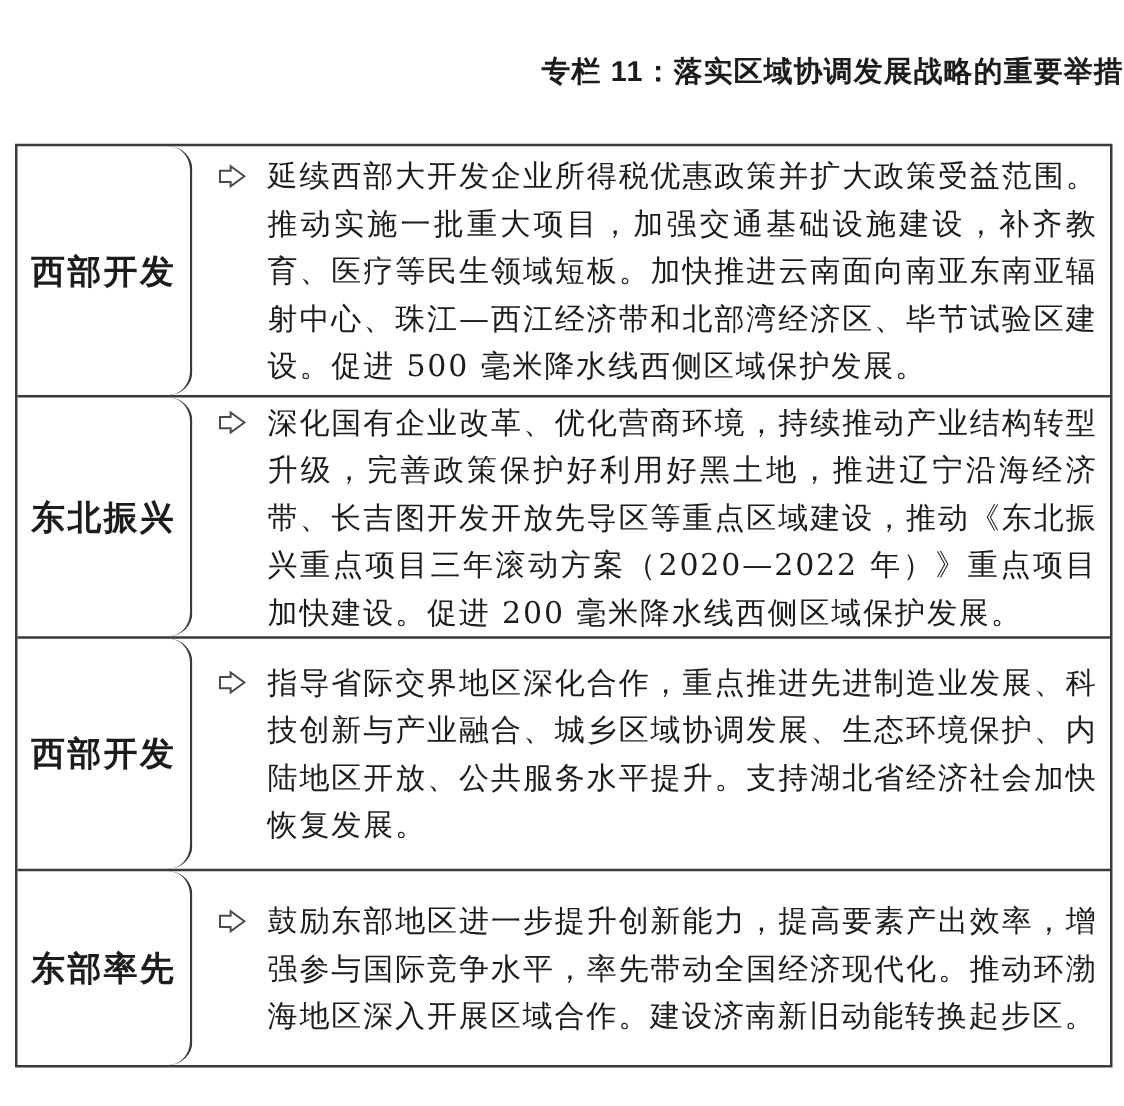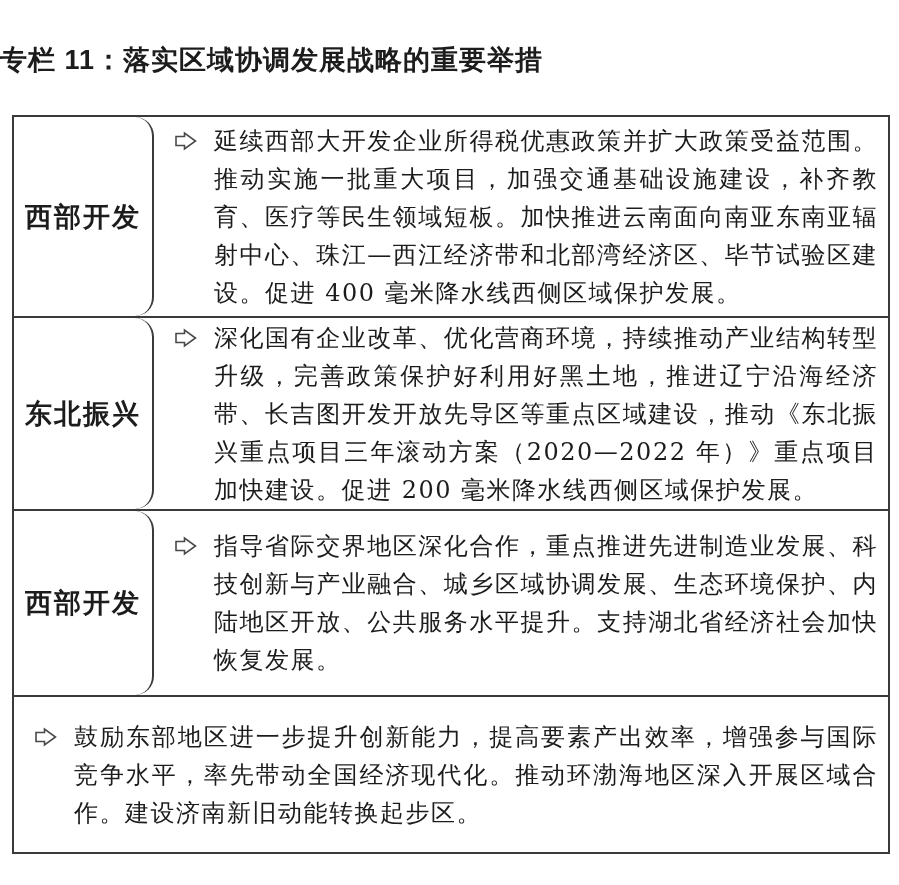--- a/index.html
+++ b/index.html
@@ -13,22 +13,22 @@
     width:899px;height:885px;
     background:var(--c-bg);
     font-family:"Liberation Sans",sans-serif;
     color:var(--c-text);
     overflow:hidden;
   }
   .page{width:899px;height:885px;position:relative;}
   .title{
     margin:0;
     padding-top:42px;
-    text-align:left;
-    font-size:27px;
+    text-align:right;
+    font-size:23px;
     font-weight:bold;
     letter-spacing:1px;
     font-family:"Liberation Sans","DejaVu Sans",sans-serif;
     color:var(--c-text);
   }
   .table{
     position:absolute;
     left:12px;top:115px;
     width:878px;
     border:2px solid var(--c-border);
@@ -100,21 +100,21 @@
     <div class="label-cell">
       <span class="label-text">西部开发</span>
     </div>
     <div class="content-cell">
       <div class="content-inner">
         <span class="bullet">
           <svg width="24" height="20" viewBox="0 0 24 20" xmlns="http://www.w3.org/2000/svg">
             <polygon points="2,5.5 10.5,5.5 10.5,2 21.5,10 10.5,18 10.5,14.5 2,14.5" fill="#ffffff" stroke="#4a4a4a" stroke-width="1.6" stroke-linejoin="miter"></polygon>
           </svg>
         </span>
-        <p class="body-text">延续西部大开发企业所得税优惠政策并扩大政策受益范围。推动实施一批重大项目，加强交通基础设施建设，补齐教育、医疗等民生领域短板。加快推进云南面向南亚东南亚辐射中心、珠江—西江经济带和北部湾经济区、毕节试验区建设。促进 400 毫米降水线西侧区域保护发展。</p>
+        <p class="body-text">延续西部大开发企业所得税优惠政策并扩大政策受益范围。推动实施一批重大项目，加强交通基础设施建设，补齐教育、医疗等民生领域短板。加快推进云南面向南亚东南亚辐射中心、珠江—西江经济带和北部湾经济区、毕节试验区建设。促进 500 毫米降水线西侧区域保护发展。</p>
       </div>
     </div>
   </div>
 
   <div class="row">
     <div class="label-cell">
       <span class="label-text">东北振兴</span>
     </div>
     <div class="content-cell">
       <div class="content-inner">
@@ -138,20 +138,23 @@
           <svg width="24" height="20" viewBox="0 0 24 20" xmlns="http://www.w3.org/2000/svg">
             <polygon points="2,5.5 10.5,5.5 10.5,2 21.5,10 10.5,18 10.5,14.5 2,14.5" fill="#ffffff" stroke="#4a4a4a" stroke-width="1.6" stroke-linejoin="miter"></polygon>
           </svg>
         </span>
         <p class="body-text">指导省际交界地区深化合作，重点推进先进制造业发展、科技创新与产业融合、城乡区域协调发展、生态环境保护、内陆地区开放、公共服务水平提升。支持湖北省经济社会加快恢复发展。</p>
       </div>
     </div>
   </div>
 
   <div class="row">
+    <div class="label-cell">
+      <span class="label-text">东部率先</span>
+    </div>
     <div class="content-cell">
       <div class="content-inner">
         <span class="bullet">
           <svg width="24" height="20" viewBox="0 0 24 20" xmlns="http://www.w3.org/2000/svg">
             <polygon points="2,5.5 10.5,5.5 10.5,2 21.5,10 10.5,18 10.5,14.5 2,14.5" fill="#ffffff" stroke="#4a4a4a" stroke-width="1.6" stroke-linejoin="miter"></polygon>
           </svg>
         </span>
         <p class="body-text">鼓励东部地区进一步提升创新能力，提高要素产出效率，增强参与国际竞争水平，率先带动全国经济现代化。推动环渤海地区深入开展区域合作。建设济南新旧动能转换起步区。</p>
       </div>
     </div>

